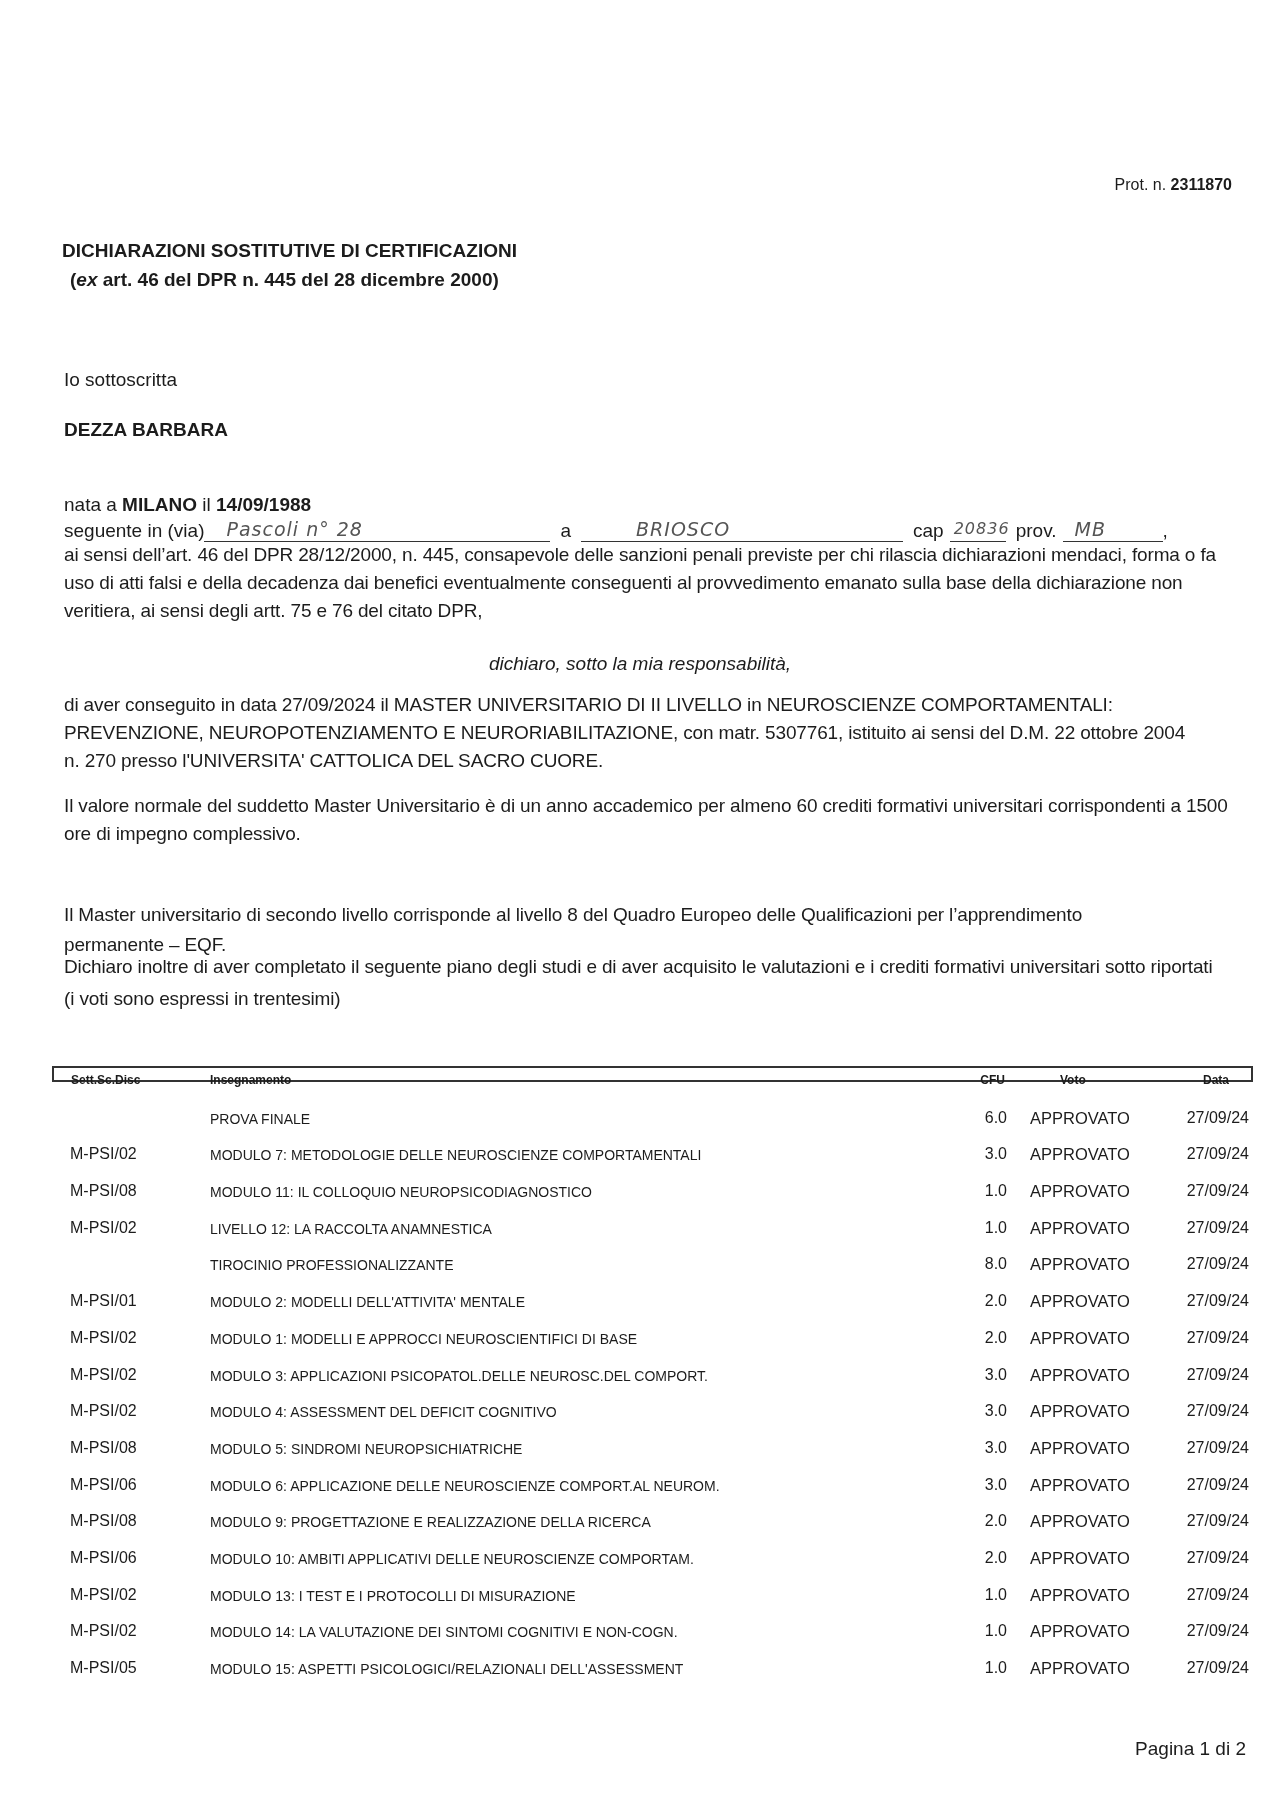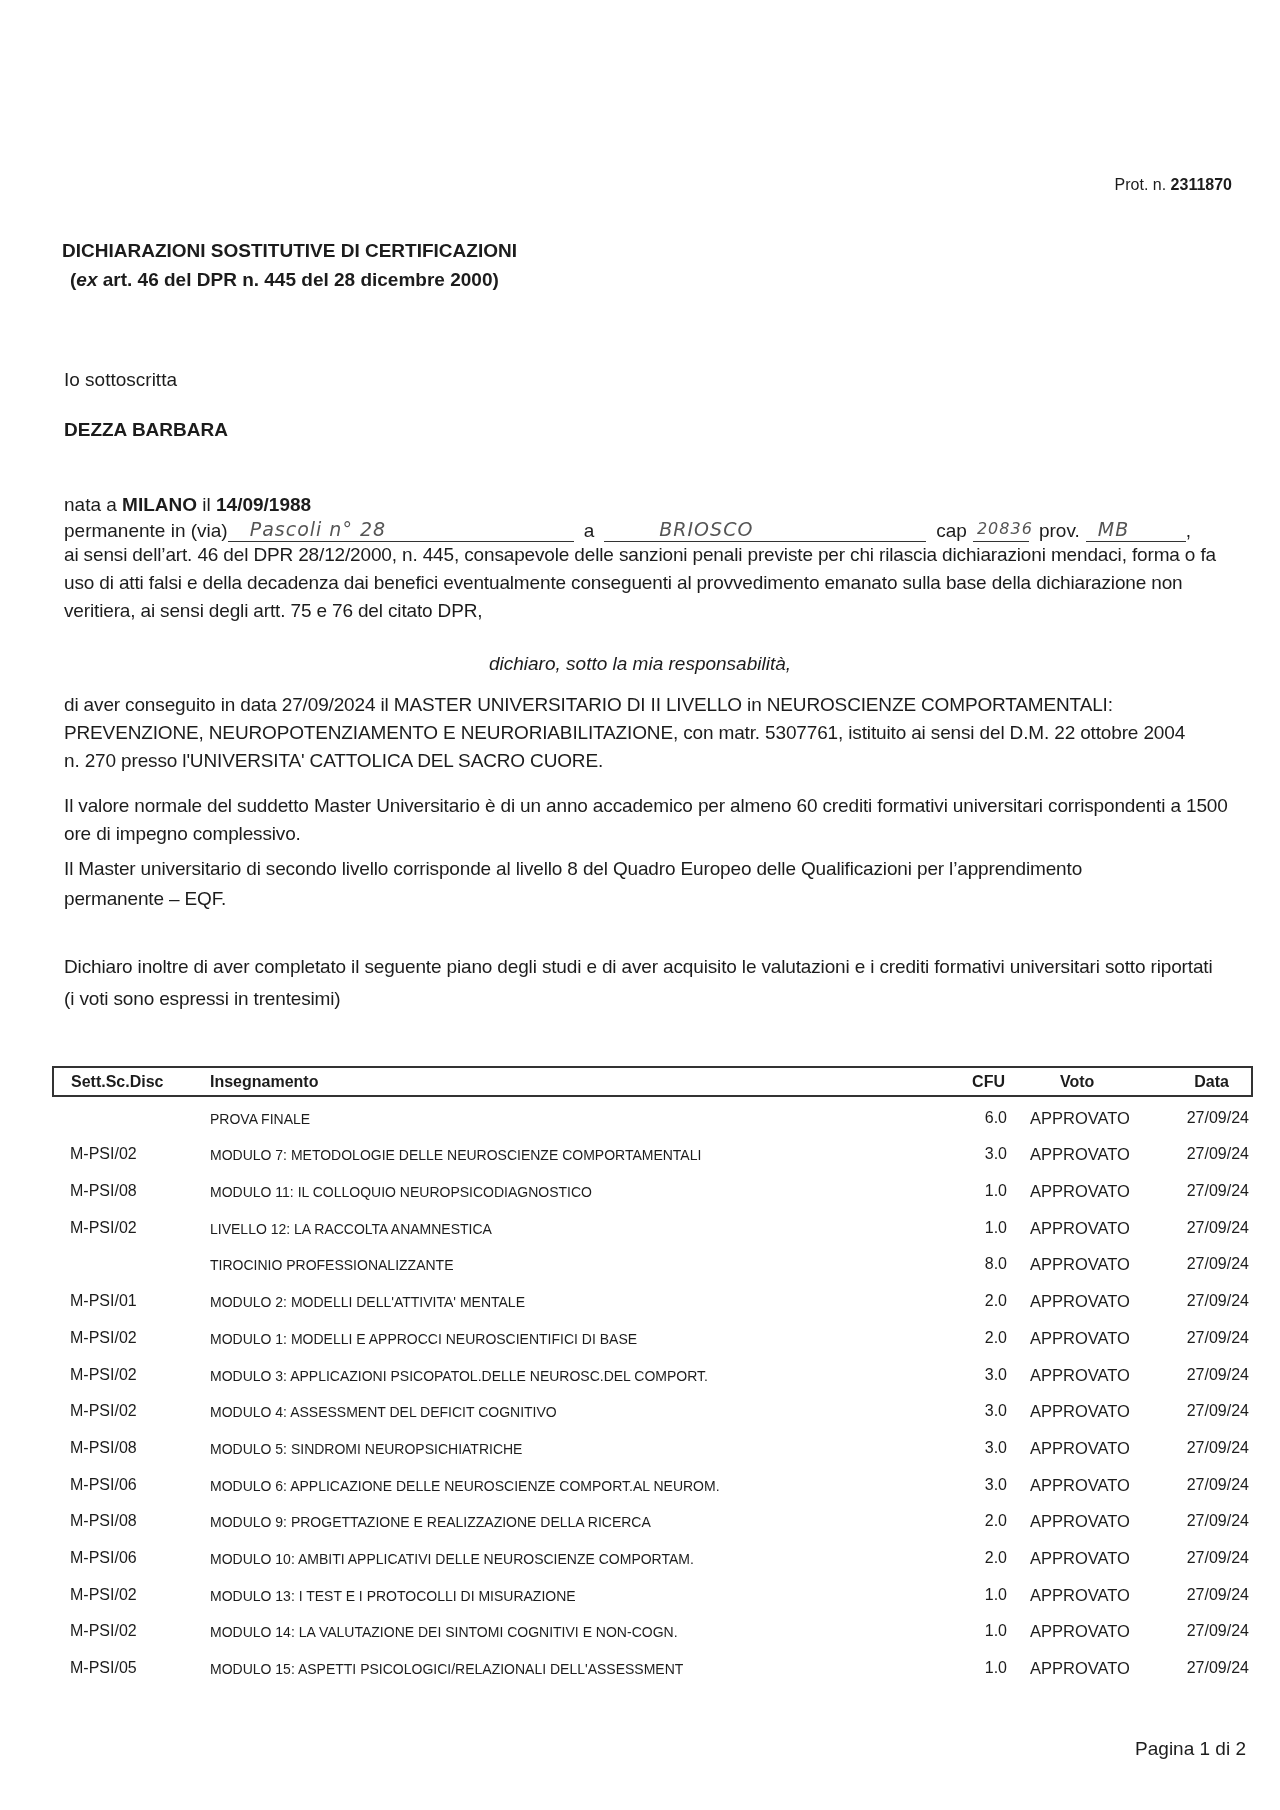--- a/index.html
+++ b/index.html
@@ -51,26 +51,26 @@
     .fill-cap { width: 56px; padding-left: 4px; margin-left: 6px; font-size: 16px; text-align: right; }
     .fill-prov { width: 100px; padding-left: 12px; margin-left: 6px; }
     .sep { margin-left: 10px; }
 
     
     .tbl-head {
       position: absolute;
       top: 1066px;
       left: 52px;
       width: 1201px;
-      height: 31px;
+      height: 16px;
       border: 2px solid #333;
       border-right-width: 2px;
       box-sizing: border-box;
       font-weight: bold;
-      font-size: 16px;
+      font-size: 12px;
     }
     .tbl-head span { position: absolute; top: 5px; }
     .h-sett { left: 17px; }
     .h-ins { left: 156px; }
     .h-cfu { right: 246px; }
     .h-voto { left: 1006px; }
     .h-data { right: 22px; }
 
     .row { position: absolute; left: 52px; width: 1201px; height: 28px; }
     .row span { position: absolute; top: 0; }
@@ -93,36 +93,36 @@
 <div class="abs title title1">DICHIARAZIONI SOSTITUTIVE DI CERTIFICAZIONI</div>
 <div class="abs title title2"><span>(</span><i>ex</i><span> art. 46 del DPR n. 445 del 28 dicembre 2000)</span></div>
 
 <div class="abs txt" style="top:369px;">Io sottoscritta</div>
 <div class="abs txt bold" style="top:419px;">DEZZA BARBARA</div>
 <div class="abs txt" style="top:466px;margin-top:28px;">
   <span>nata a </span><b>MILANO</b><span> il </span><b>14/09/1988</b>
 </div>
 
 <div class="abs res-line">
-  <span>permanente in (via)</span>
+  <span>seguente in (via)</span>
   <span class="fill fill-via">Pascoli n° 28</span>
   <span class="sep">a</span>
   <span class="fill fill-citta">BRIOSCO</span>
   <span class="sep">cap</span>
   <span class="fill fill-cap">20836</span>
   <span class="sep">prov.</span>
   <span class="fill fill-prov">MB</span>
   <span>,</span>
 </div>
 
 <div class="par" style="top:541px; width:1160px;">ai sensi dell’art. 46 del DPR 28/12/2000, n. 445, consapevole delle sanzioni penali previste per chi rilascia dichiarazioni mendaci, forma o fa uso di atti falsi e della decadenza dai benefici eventualmente conseguenti al provvedimento emanato sulla base della dichiarazione non veritiera, ai sensi degli artt. 75 e 76 del citato DPR,</div>
 <div class="centered" style="top:653px;">dichiaro, sotto la mia responsabilità,</div>
 <div class="par" style="top:691px; width:1130px;">di aver conseguito in data 27/09/2024 il MASTER UNIVERSITARIO DI II LIVELLO in NEUROSCIENZE COMPORTAMENTALI: PREVENZIONE, NEUROPOTENZIAMENTO E NEURORIABILITAZIONE, con matr. 5307761, istituito ai sensi del D.M. 22 ottobre 2004 n. 270 presso l'UNIVERSITA' CATTOLICA DEL SACRO CUORE.</div>
 <div class="par" style="top:792px; width:1180px;">Il valore normale del suddetto Master Universitario è di un anno accademico per almeno 60 crediti formativi universitari corrispondenti a 1500 ore di impegno complessivo.</div>
-<div class="par" style="top:854px; width:1060px; line-height:30px;">Il Master universitario di secondo livello corrisponde al livello 8 del Quadro Europeo delle Qualificazioni per l’apprendimento permanente – EQF.</div>
+<div class="par" style="top:900px; width:1060px; line-height:30px;">Il Master universitario di secondo livello corrisponde al livello 8 del Quadro Europeo delle Qualificazioni per l’apprendimento permanente – EQF.</div>
 <div class="par" style="top:951px; width:1150px; line-height:32px;">Dichiaro inoltre di aver completato il seguente piano degli studi e di aver acquisito le valutazioni e i crediti formativi universitari sotto riportati (i voti sono espressi in trentesimi)</div>
 
 <div class="tbl-head">
   <span class="h-sett">Sett.Sc.Disc</span>
   <span class="h-ins">Insegnamento</span>
   <span class="h-cfu">CFU</span>
   <span class="h-voto">Voto</span>
   <span class="h-data">Data</span>
 </div>
 

